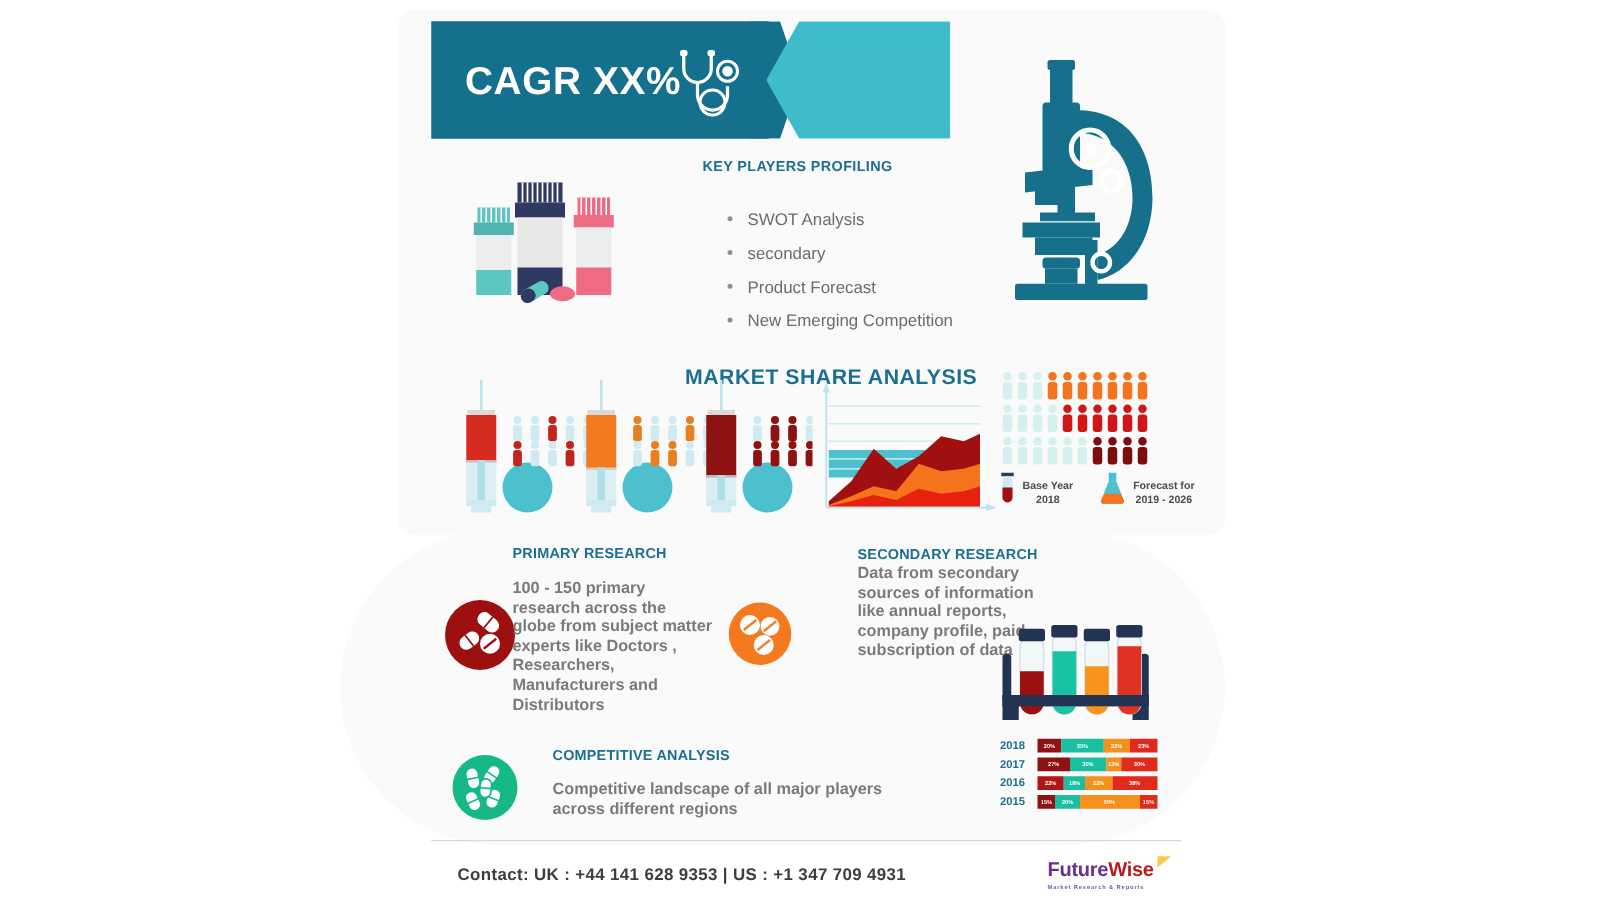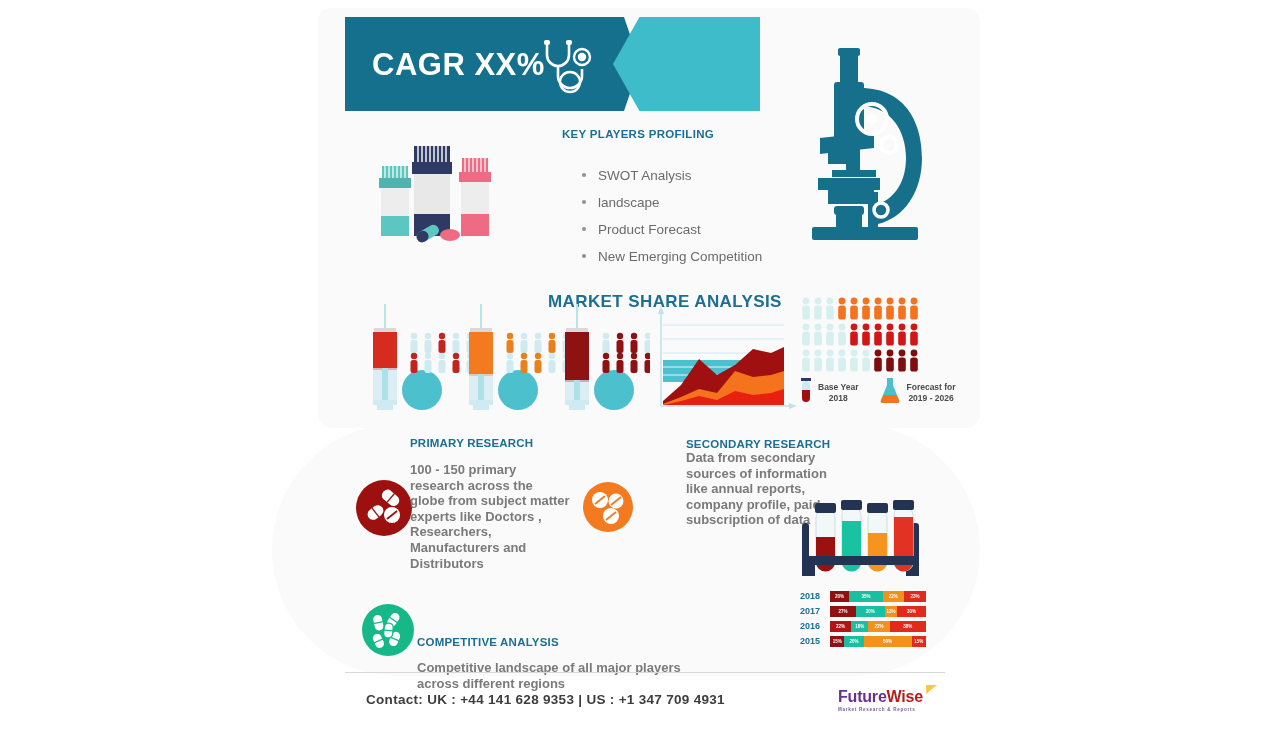--- a/index.html
+++ b/index.html
@@ -137,21 +137,21 @@
   .res-body {
     font-size: 13px;
     color: #7a7a7a;
     line-height: 15.6px;
     font-weight: 600;
   }
   #primary-research { position: absolute; left: 410px; top: 437px; width: 160px; }
   #primary-research .res-body { margin-top: 13px; }
   #secondary-research { position: absolute; left: 686px; top: 438px; width: 150px; }
   #secondary-research .res-body { margin-top: 0; }
-  #competitive-analysis { position: absolute; left: 417px; top: 599px; width: 290px; margin-top: 37px; }
+  #competitive-analysis { position: absolute; left: 442px; top: 599px; width: 290px; }
   #competitive-analysis .res-body { margin-top: 12px; }
 
   .icon-circle {
     position: absolute;
     border-radius: 50%;
   }
   #primary-icon { left: 356px; top: 480px; width: 56px; height: 56px; background: #9c1010; }
   #secondary-icon { left: 583px; top: 482px; width: 50px; height: 50px; background: #f47a20; }
   #competitive-icon { left: 362px; top: 604px; width: 52px; height: 52px; background: #16b887; }
 
@@ -310,21 +310,21 @@
         <rect x="48" y="88" width="24" height="11" rx="5.5" fill="#5cc6c0"></rect>
         <rect x="48" y="88" width="12" height="11" rx="5.5" fill="#2e3a63"></rect>
       </g>
       <ellipse cx="82" cy="95" rx="10" ry="6" fill="#ef6b84"></ellipse>
     </svg>
   </div>
 
   <div class="kp-title">KEY PLAYERS PROFILING</div>
   <ul class="kp-list">
     <li>SWOT Analysis</li>
-    <li>landscape</li>
+    <li>secondary</li>
     <li>Product Forecast</li>
     <li>New Emerging Competition</li>
   </ul>
 
   <div style="position:absolute;left:808px;top:22px">
     <svg width="118" height="222" viewBox="0 0 118 222">
       <g fill="#16708c">
 
         <path d="M52 66 C100 66 114 104 114 136 C114 170 96 196 70 202 L70 182 C88 176 98 158 98 136 C98 110 84 84 52 84 Z"></path>
 

